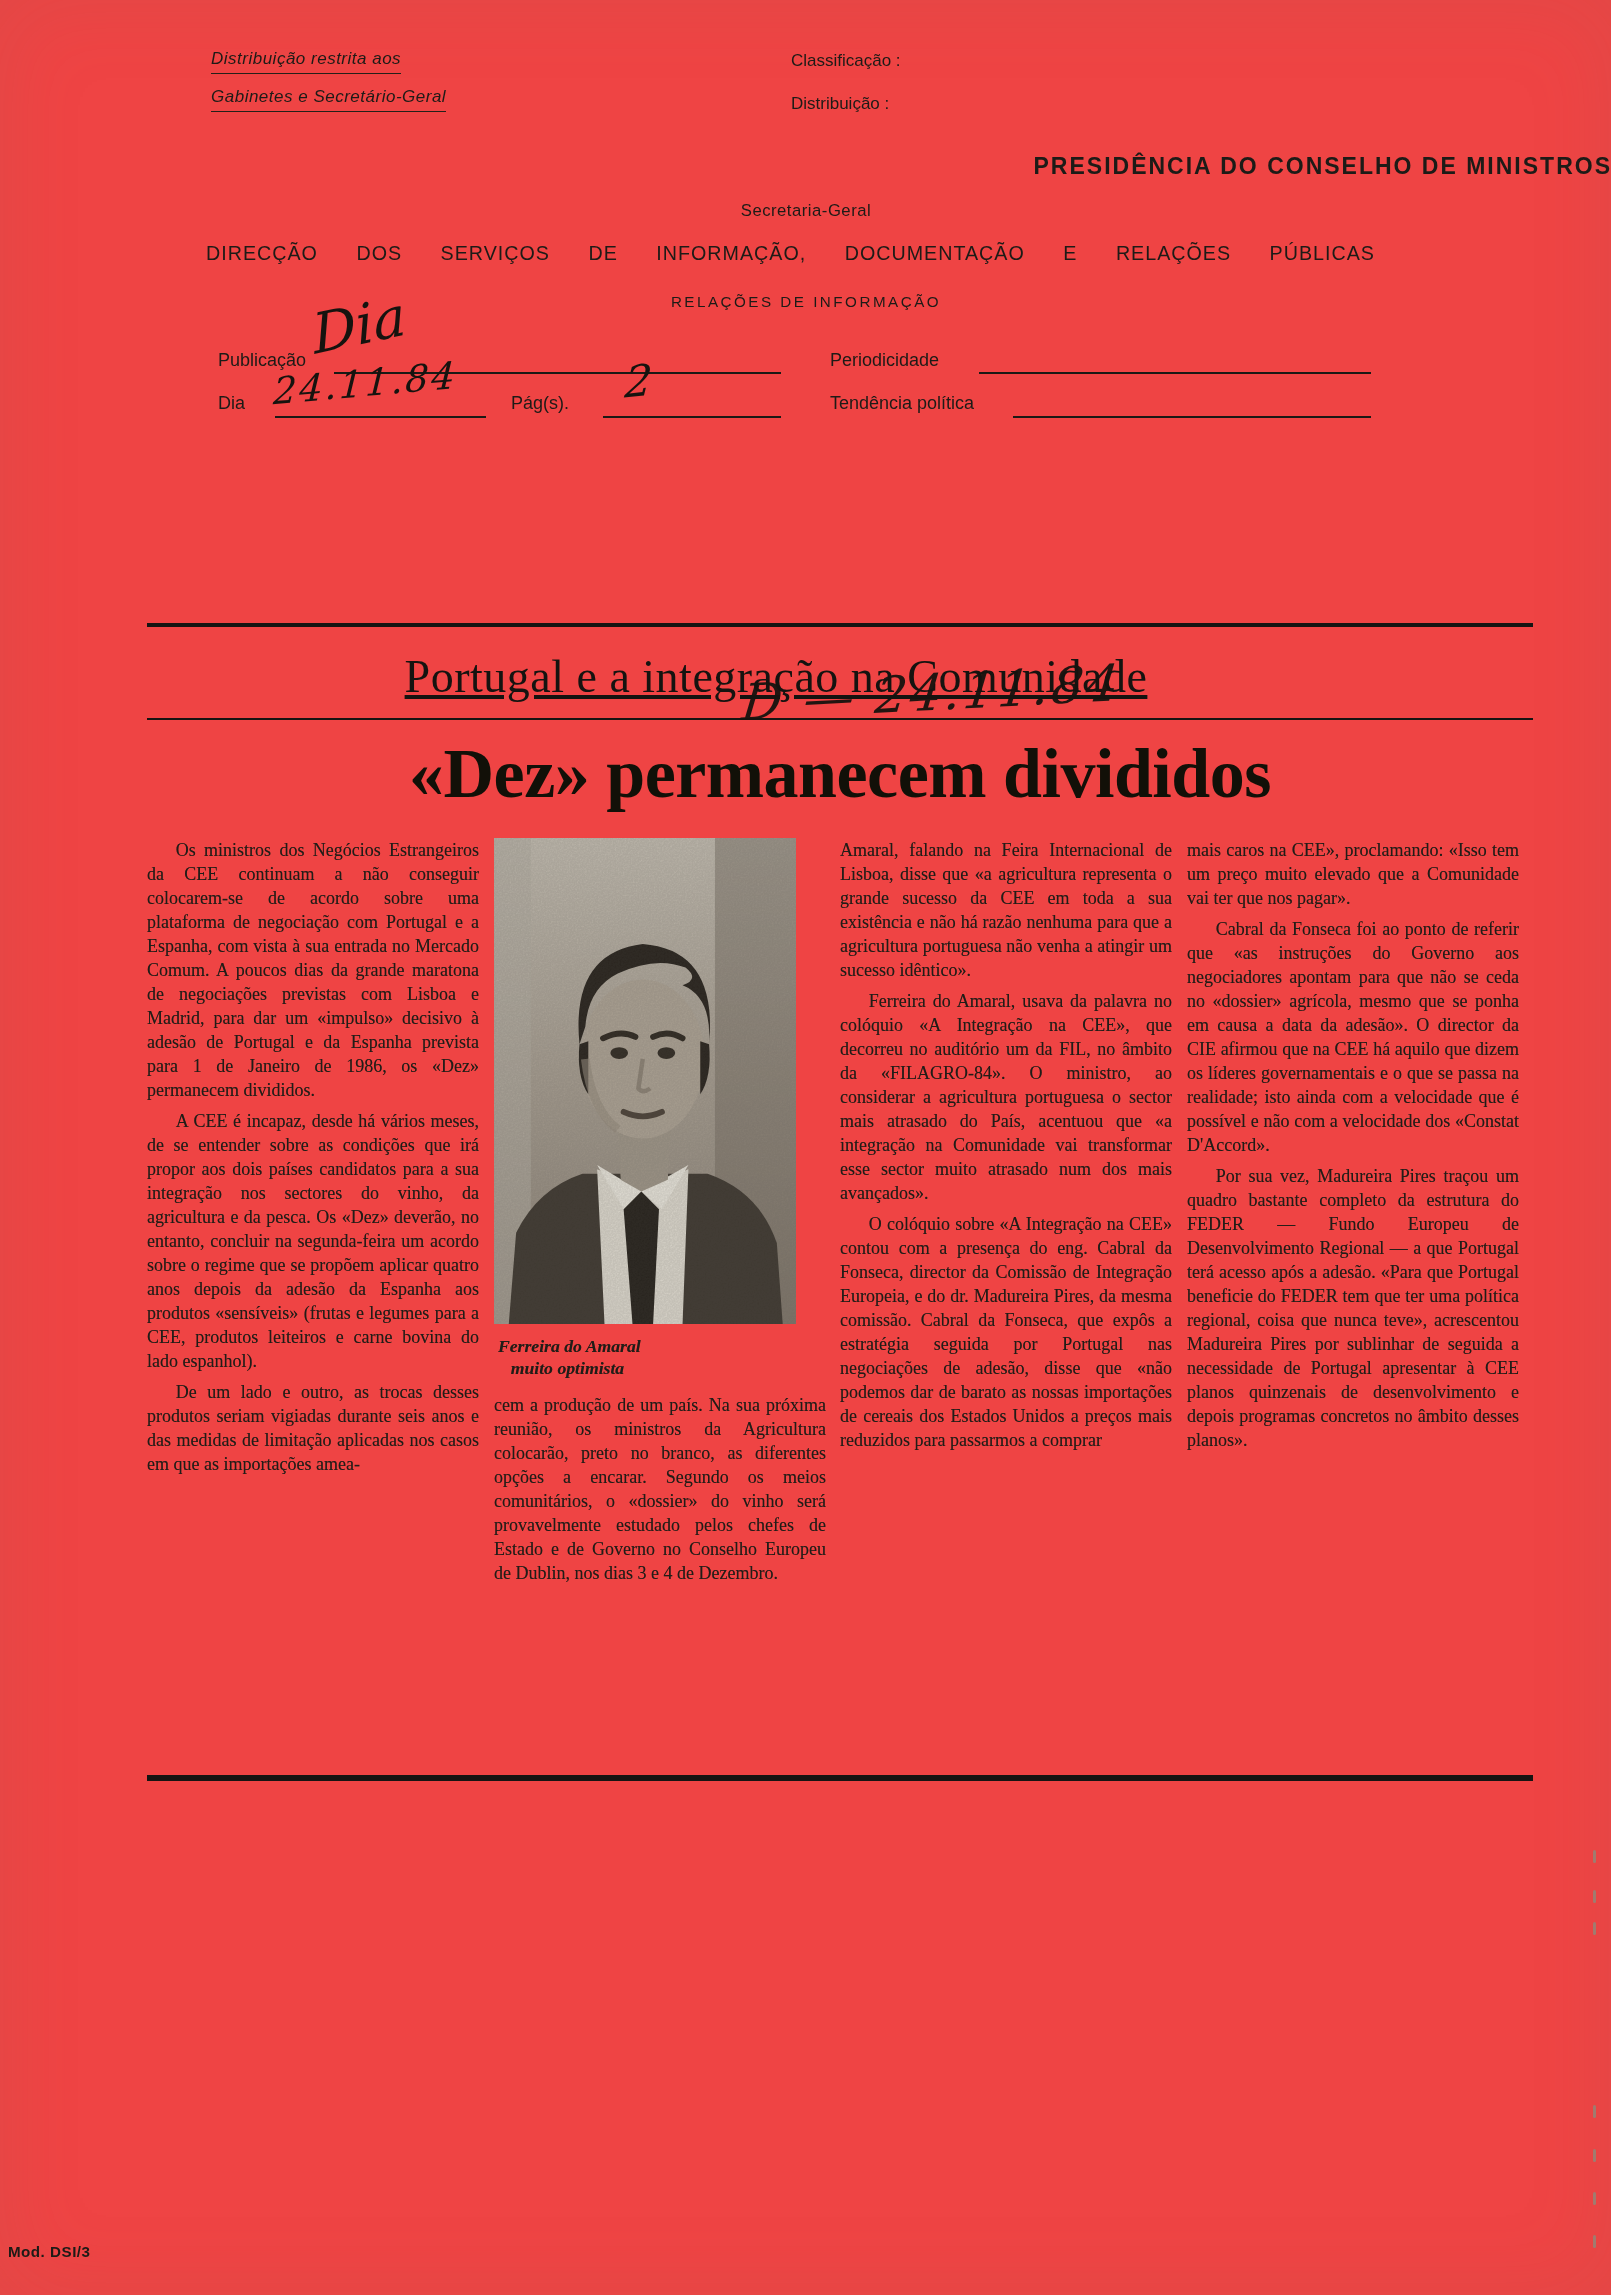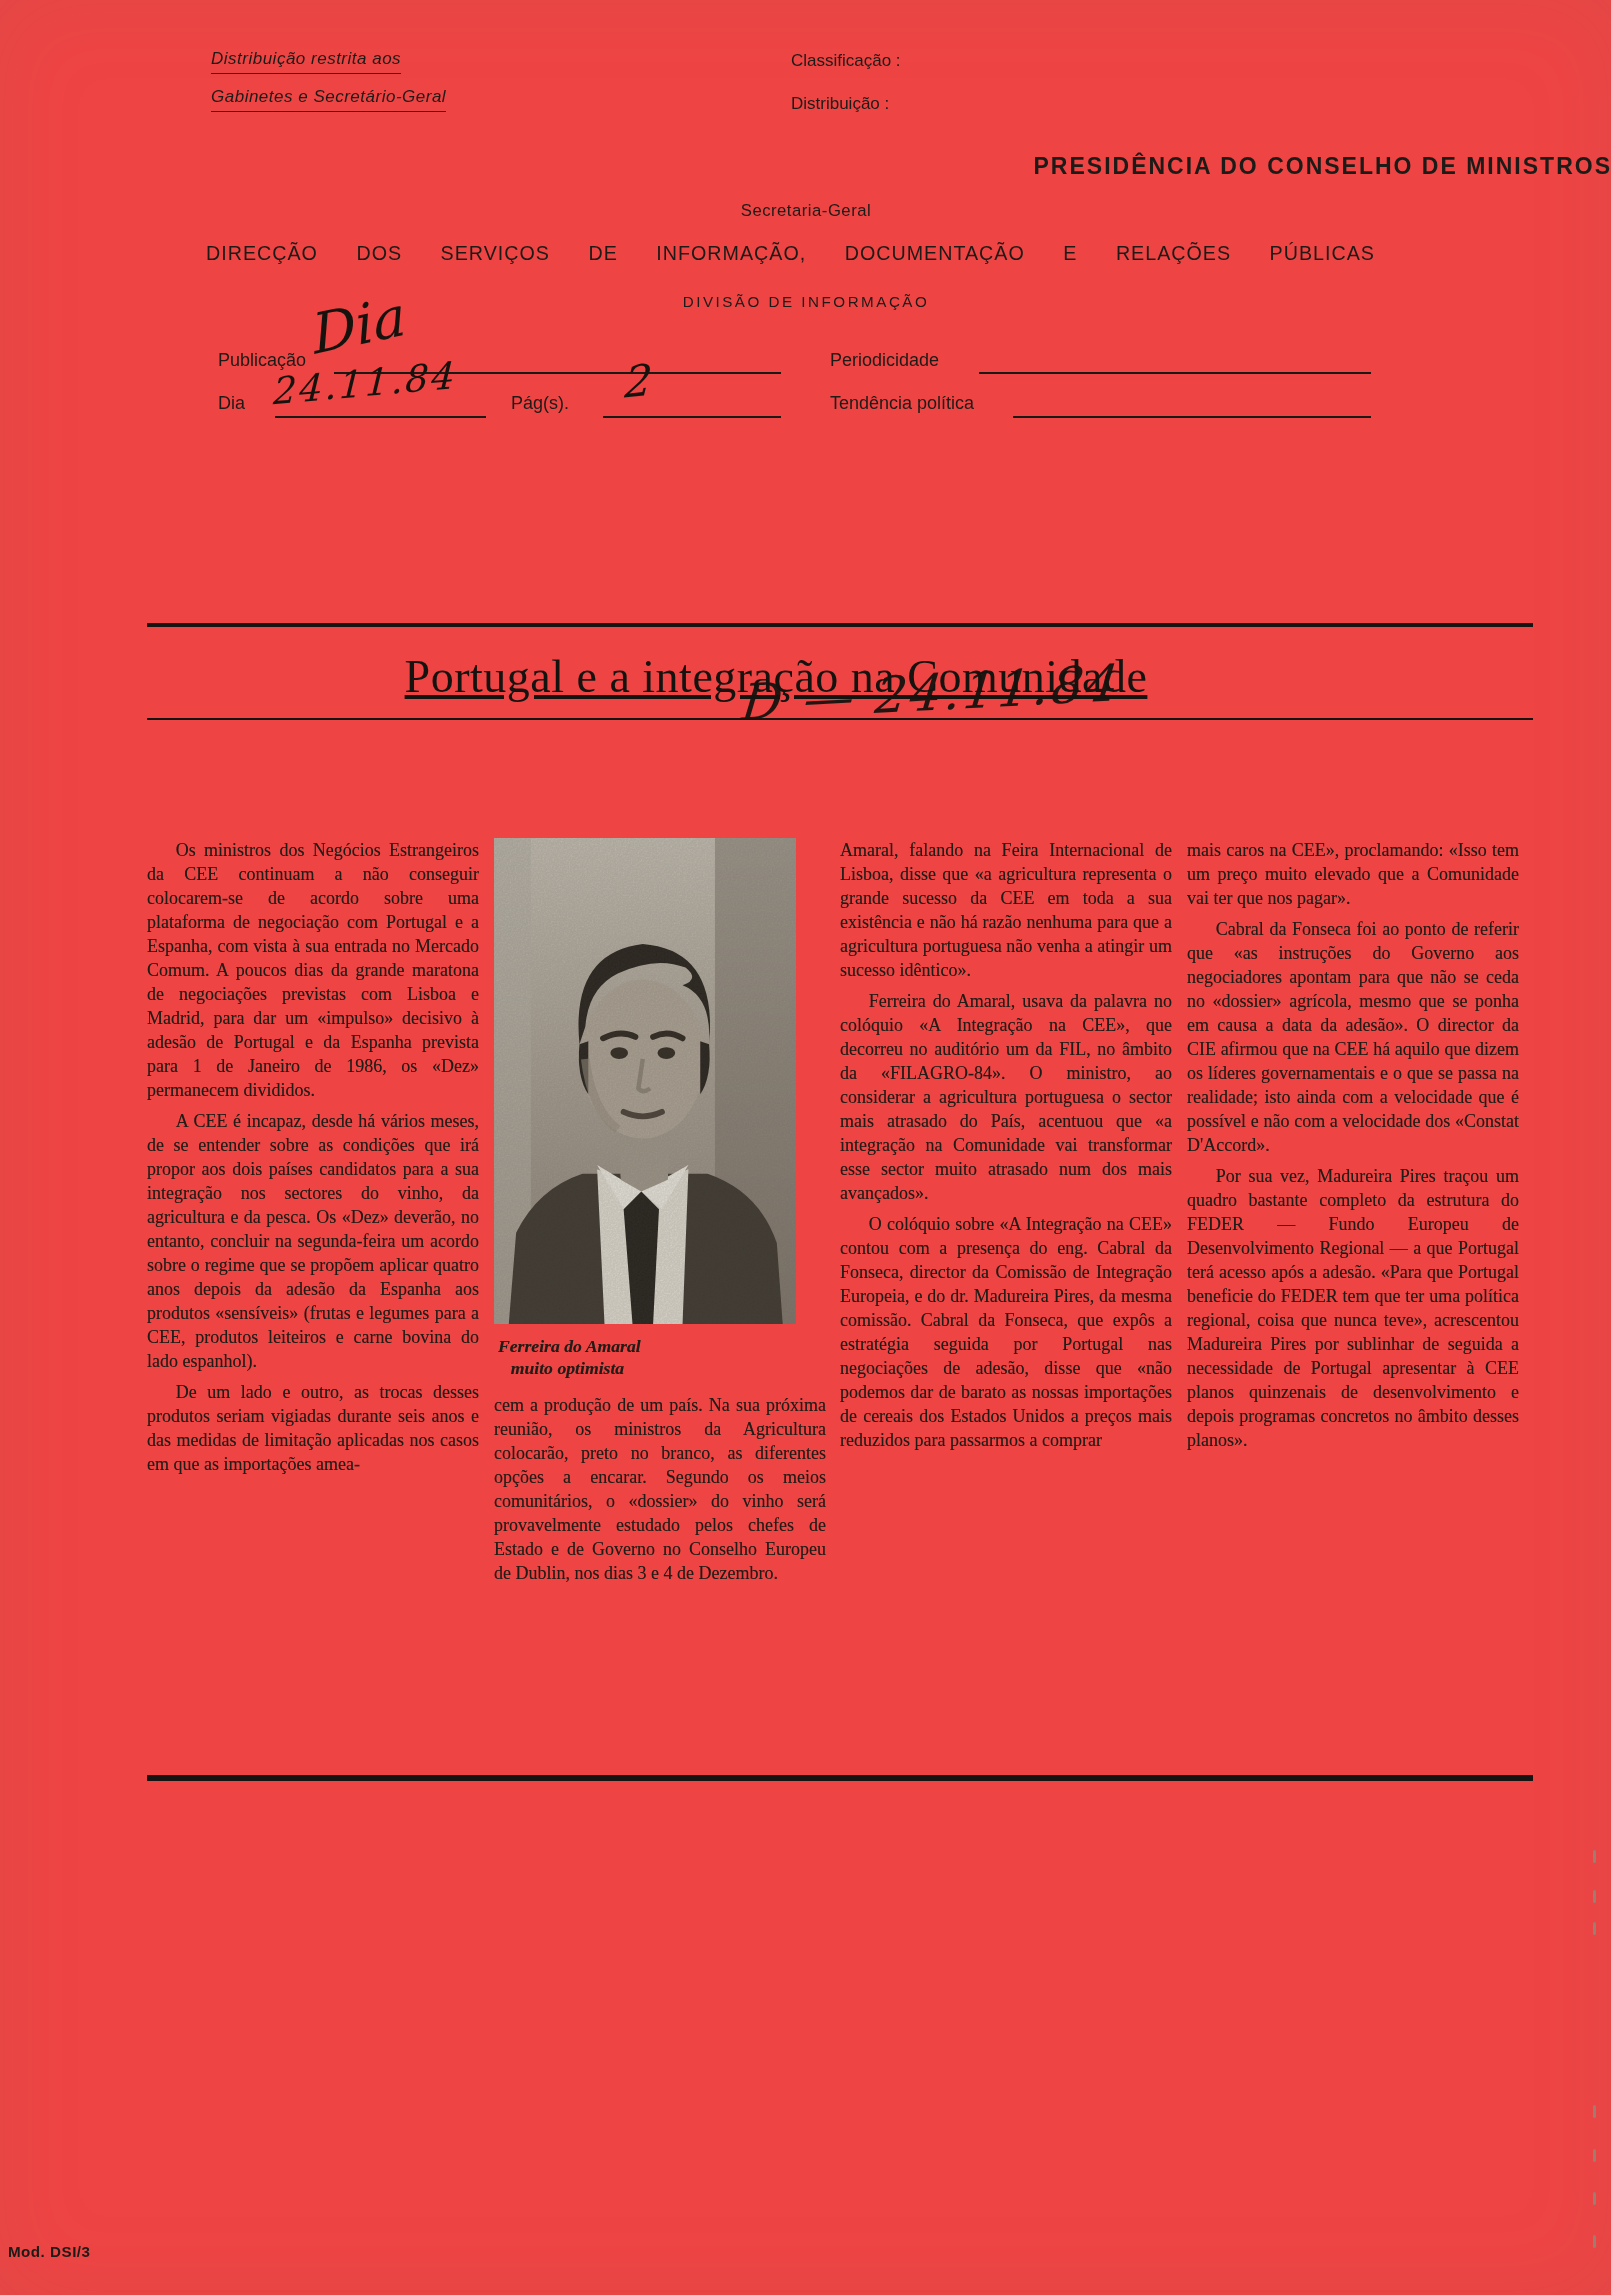--- a/index.html
+++ b/index.html
@@ -79,21 +79,21 @@
   </div>
 
   <div class="abs" style="left:791px; top:51px;">
     <div class="class-line">Classificação :</div>
     <div class="class-line">Distribuição :</div>
   </div>
 
   <div class="abs org-title">PRESIDÊNCIA DO CONSELHO DE MINISTROS</div>
   <div class="abs org-subtitle">Secretaria-Geral</div>
   <div class="abs org-direction">DIRECÇÃO DOS SERVIÇOS DE INFORMAÇÃO, DOCUMENTAÇÃO E RELAÇÕES PÚBLICAS</div>
-  <div class="abs org-division">DIVISÃO DE INFORMAÇÃO</div>
+  <div class="abs org-division">RELAÇÕES DE INFORMAÇÃO</div>
 
   <div class="abs form-label" style="left:218px; top:350px;">Publicação</div>
   <div class="abs blank" style="left:334px; top:372px; width:447px;"></div>
   <div class="abs hand hand-pub" style="left:312px; top:298px;">Dia</div>
   <div class="abs form-label" style="left:830px; top:350px;">Periodicidade</div>
   <div class="abs blank" style="left:979px; top:372px; width:392px;"></div>
 
   <div class="abs form-label" style="left:218px; top:393px;">Dia</div>
   <div class="abs blank" style="left:275px; top:416px; width:211px;"></div>
   <div class="abs hand hand-date" style="left:273px; top:365px;">24.11.84</div>
@@ -102,20 +102,21 @@
   <div class="abs hand hand-page" style="left:625px; top:360px;">2</div>
   <div class="abs form-label" style="left:830px; top:393px;">Tendência política</div>
   <div class="abs blank" style="left:1013px; top:416px; width:358px;"></div>
 
   <div class="abs rule" style="left:147px; top:623px; width:1386px; height:4.4px;"></div>
   <div class="abs rule" style="left:147px; top:718px; width:1386px; height:2px;"></div>
   <div class="abs rule" style="left:147px; top:1775px; width:1386px; height:5.9px;"></div>
 
   <div class="abs kicker">Portugal e a integração na Comunidade</div>
   <div class="abs hand hand-note" style="left:742px; top:668px;">D — 24.11.84</div>
+  <div class="abs headline">«Dez» permanecem divididos</div>
 
   <div class="col" style="left:147px;">
     <p>Os ministros dos Negócios Estrangeiros da CEE continuam a não conseguir colocarem-se de acordo sobre uma plataforma de negociação com Portugal e a Espanha, com vista à sua entrada no Mercado Comum. A poucos dias da grande maratona de negociações previstas com Lisboa e Madrid, para dar um «impulso» decisivo à adesão de Portugal e da Espanha prevista para 1 de Janeiro de 1986, os «Dez» permanecem divididos.</p>
     <p>A CEE é incapaz, desde há vários meses, de se entender sobre as condições que irá propor aos dois países candidatos para a sua integração nos sectores do vinho, da agricultura e da pesca. Os «Dez» deverão, no entanto, concluir na segunda-feira um acordo sobre o regime que se propõem aplicar quatro anos depois da adesão da Espanha aos produtos «sensíveis» (frutas e legumes para a CEE, produtos leiteiros e carne bovina do lado espanhol).</p>
     <p>De um lado e outro, as trocas desses produtos seriam vigiadas durante seis anos e das medidas de limitação aplicadas nos casos em que as importações amea-</p>
   </div>
 
   <div class="col" style="left:494px;">
     <div class="photo-wrap">
       <svg viewBox="0 0 205 330" width="302" height="486" xmlns="http://www.w3.org/2000/svg">

